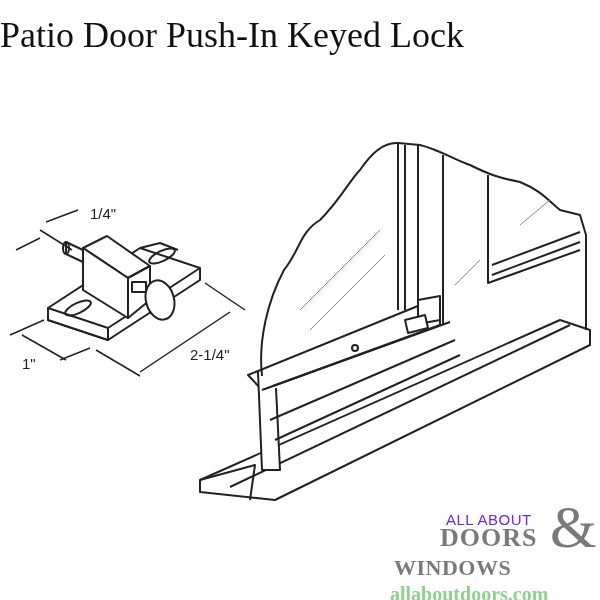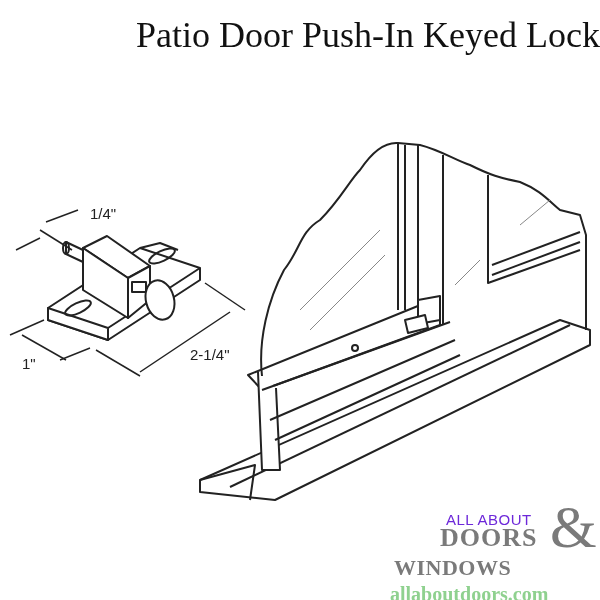--- a/index.html
+++ b/index.html
@@ -1,17 +1,17 @@
 <!DOCTYPE html>
 <html><head>
 <meta charset="utf-8">
 <style>
   html, body { margin:0; padding:0; background:#ffffff; }
   body { width:600px; height:600px; position:relative; overflow:hidden; font-family:"Liberation Serif", serif; }
-  .title { position:absolute; left:0; top:14px; width:600px; text-align:right; font-size:36px; color:#111; font-family:"Liberation Serif", serif; letter-spacing:0px; }
+  .title { position:absolute; left:0; top:14px; width:600px; text-align:left; font-size:36px; color:#111; font-family:"Liberation Serif", serif; letter-spacing:0px; }
   svg.drawing { position:absolute; left:0; top:0; width:600px; height:600px; }
   .dim { position:absolute; font-family:"Liberation Sans", sans-serif; font-size:15px; color:#222; }
   .logo { position:absolute; left:440px; top:505px; width:160px; text-align:right; }
   .logo .l1 { position:absolute; left:6px; top:6px; font-size:15px; color:#6d28d9; font-family:Liberation Sans, sans-serif; letter-spacing:0.5px; }
   .logo .amp { position:absolute; left:110px; top:-8px; font-size:60px; color:#7a7a7a; font-family:"Liberation Serif", serif; line-height:60px; }
   .logo .l2 { position:absolute; left:0px; top:20px; font-size:26px; font-weight:bold; color:#7a7a7a; font-family:"Liberation Serif", serif; line-height:26px; letter-spacing:1px;text-align:center; }
   .logo .l3 { position:absolute; left:-46px; top:48px; font-size:22px; font-weight:bold; color:#7a7a7a; font-family:"Liberation Serif", serif; line-height:30px; letter-spacing:0.5px; }
   .logo .l4 { position:absolute; left:-50px; top:78px; font-size:20px; font-weight:bold; color:#8fd18f; font-family:"Liberation Serif", serif; line-height:22px; }
 </style>
 </head>

